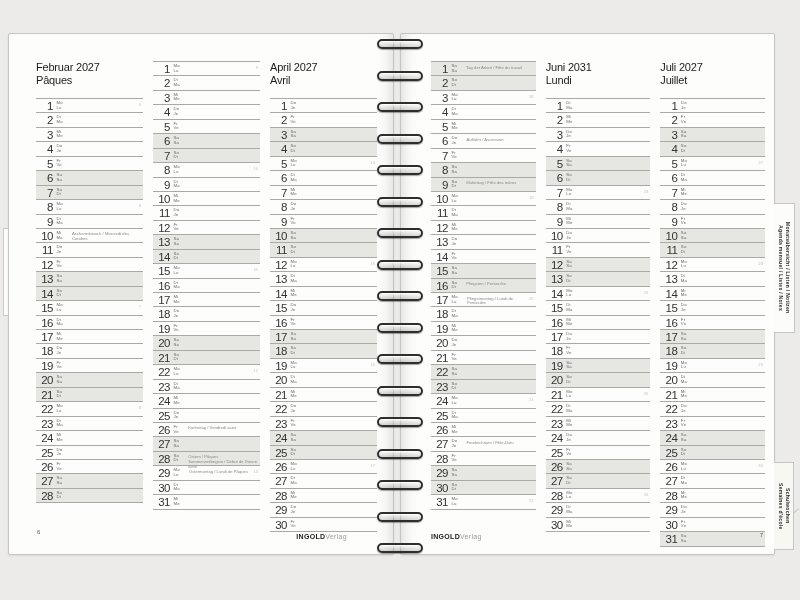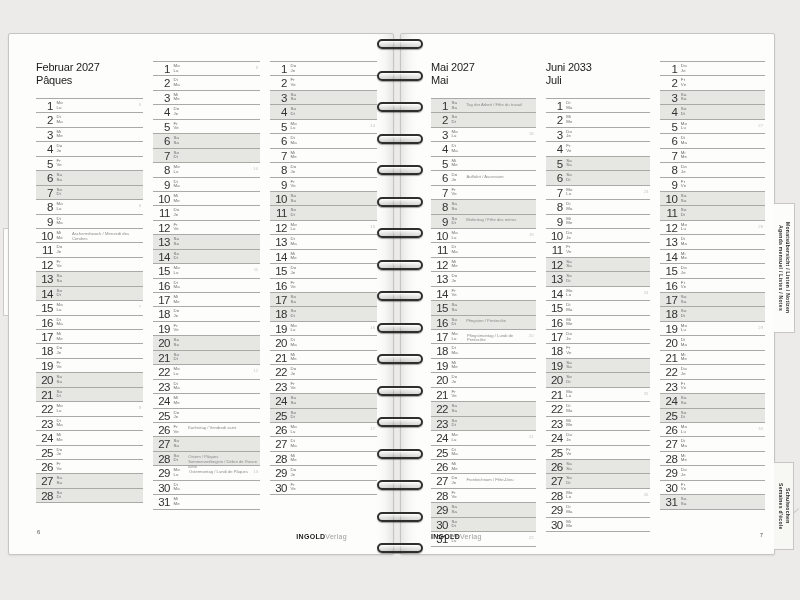--- a/index.html
+++ b/index.html
@@ -521,20 +521,24 @@
           <div class="row">
             <div class="num">31</div>
             <div class="wd">
               <i>Mi</i>
               <i>Me</i>
             </div>
           </div>
         </div>
       </div>
       <div class="month">
+        <div class="mh">
+          <div class="">April 2027</div>
+          <div class="">Avril</div>
+        </div>
         <div class="rows">
           <div class="row">
             <div class="num">1</div>
             <div class="wd">
               <i>Do</i>
               <i>Je</i>
             </div>
           </div>
           <div class="row">
             <div class="num">2</div>
@@ -746,24 +750,20 @@
         </div>
       </div>
     </div>
   <div class="logo"><b>INGOLD</b><span>Verlag</span></div>
   <div class="pnum">6</div>
 </div>
 
 <div class="page right">
   <div class="cols">
       <div class="month">
-        <div class="mh">
-          <div class="">Mai 2027</div>
-          <div class="">Mai</div>
-        </div>
         <div class="rows">
           <div class="row we">
             <div class="num">1</div>
             <div class="wd">
               <i>Sa</i>
               <i>Sa</i>
             </div>
             <div class="note">Tag der Arbeit / Fête du travail</div>
           </div>
           <div class="row we">
@@ -983,22 +983,22 @@
             <div class="wd">
               <i>Mo</i>
               <i>Lu</i>
             </div>
             <div class="wk">22</div>
           </div>
         </div>
       </div>
       <div class="month">
         <div class="mh">
-          <div class="">Juni 2033</div>
-          <div class="">Juli</div>
+          <div class="">Juni 2031</div>
+          <div class="">Lundi</div>
         </div>
         <div class="rows">
           <div class="row">
             <div class="num">1</div>
             <div class="wd">
               <i>Di</i>
               <i>Ma</i>
             </div>
           </div>
           <div class="row">
@@ -1204,20 +1204,24 @@
           <div class="row">
             <div class="num">30</div>
             <div class="wd">
               <i>Mi</i>
               <i>Me</i>
             </div>
           </div>
         </div>
       </div>
       <div class="month">
+        <div class="mh">
+          <div class="">Juli 2027</div>
+          <div class="">Juillet</div>
+        </div>
         <div class="rows">
           <div class="row">
             <div class="num">1</div>
             <div class="wd">
               <i>Do</i>
               <i>Je</i>
             </div>
           </div>
           <div class="row">
             <div class="num">2</div>

